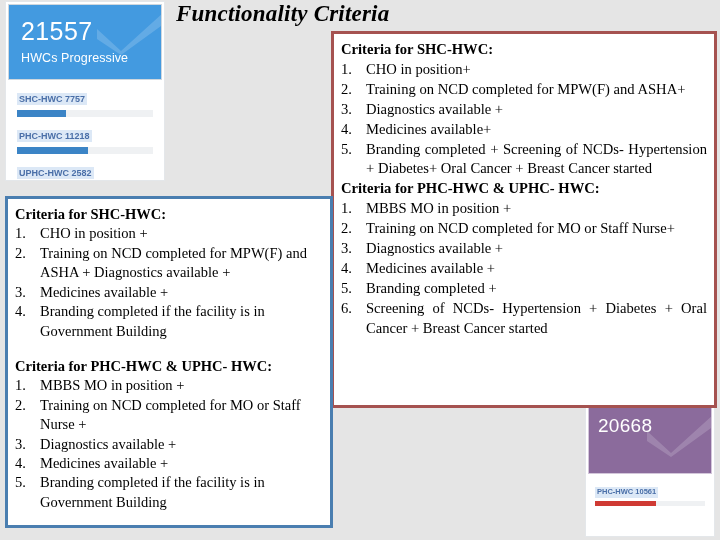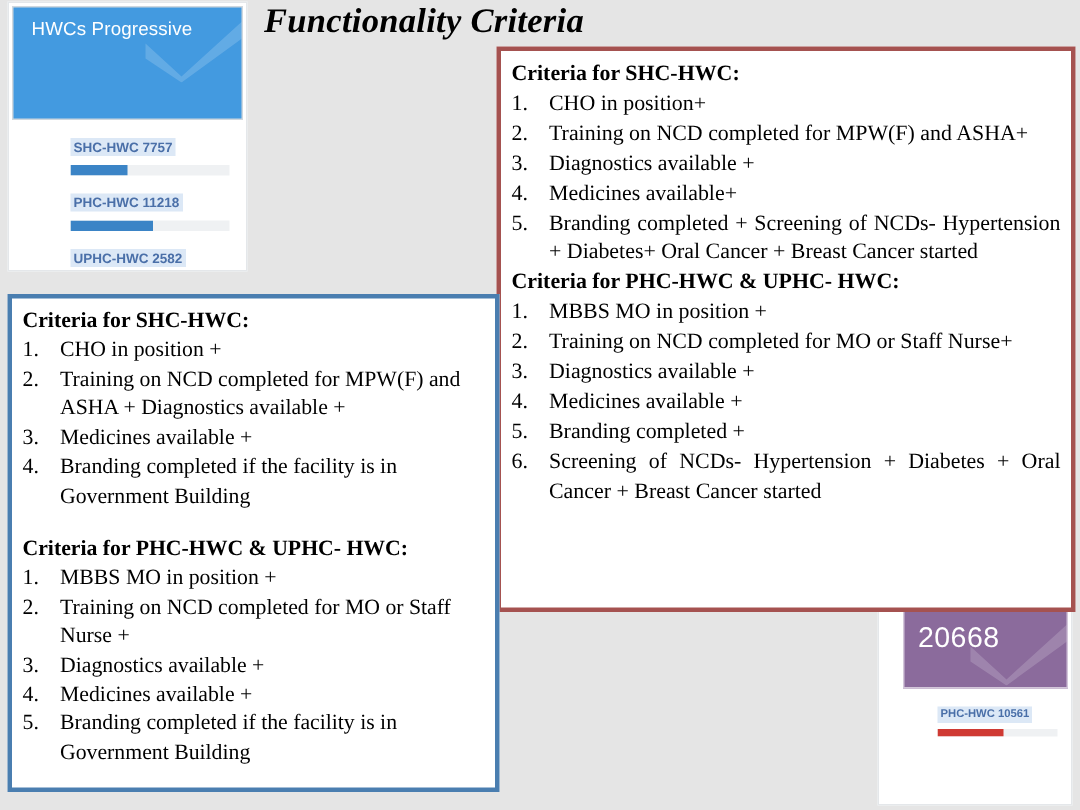--- a/index.html
+++ b/index.html
@@ -59,21 +59,21 @@
     z-index: 2;
   }
   .dash-sub {
     font-family: "Liberation Sans", "DejaVu Sans", sans-serif;
     font-weight: normal;
     color: #ffffff;
     line-height: 1;
     position: relative;
     z-index: 2;
   }
-  .bar-block { position: relative; margin-left: 30px; }
+  .bar-block { position: relative; }
   .bar-label {
     font-family: "Liberation Sans", "DejaVu Sans", sans-serif;
     font-weight: bold;
     color: #4a6fa8;
     background: #dce8f6;
     display: inline-block;
     line-height: 1.15;
     white-space: nowrap;
   }
   .bar-track {
@@ -121,24 +121,24 @@
 
   
   #card-operational {
     left: 585px;
     top: 403px;
     width: 130px;
     height: 134px;
     border: 1px solid #e4e7ea;
   }
   #card-operational .dash-head {
-    height: 53px;
+    height: 68px;
     background: #8b6b9c;
     border: 1px solid #d3c6da;
-    margin: 2px 2px 0 16px;
+    margin: 2px 2px 0 2px;
   }
   #card-operational .dash-num {
     font-size: 19px;
     padding: 9px 0 0 9px;
     letter-spacing: 0.3px;
   }
   #card-operational .dash-sub {
     font-size: 10px;
     padding: 6px 0 0 9px;
   }
@@ -216,20 +216,21 @@
 
 <div id="page">
 
   <div id="page-title">Functionality Criteria</div>
 
   <div class="dash-card" id="card-progressive">
     <div class="dash-head">
       <svg class="swoosh" viewBox="0 0 72 46">
         <path d="M2 20 L26 42 L70 2 L70 14 L26 46 L2 30 Z" fill="#ffffff"></path>
       </svg>
+      <div class="dash-num">21557</div>
       <div class="dash-sub">HWCs Progressive</div>
     </div>
     <div class="bars">
       <div class="bar-block">
         <span class="bar-label">SHC-HWC 7757</span>
         <div class="bar-track">
           <div class="bar-fill" style="width:36%"></div>
         </div>
       </div>
       <div class="bar-block">

